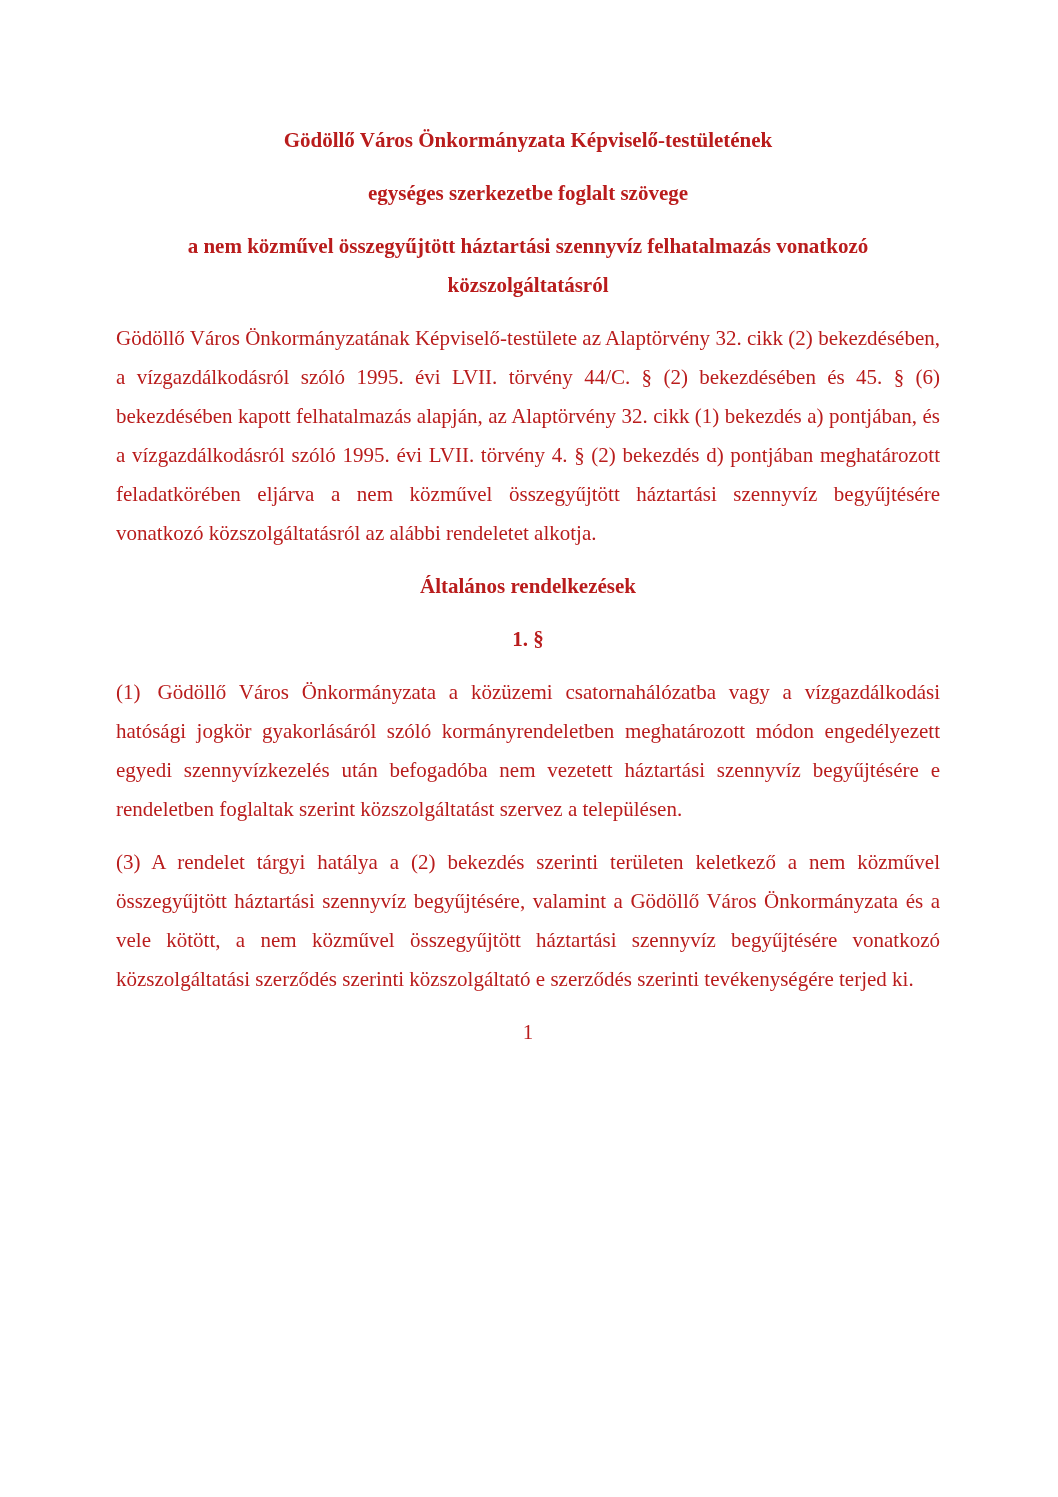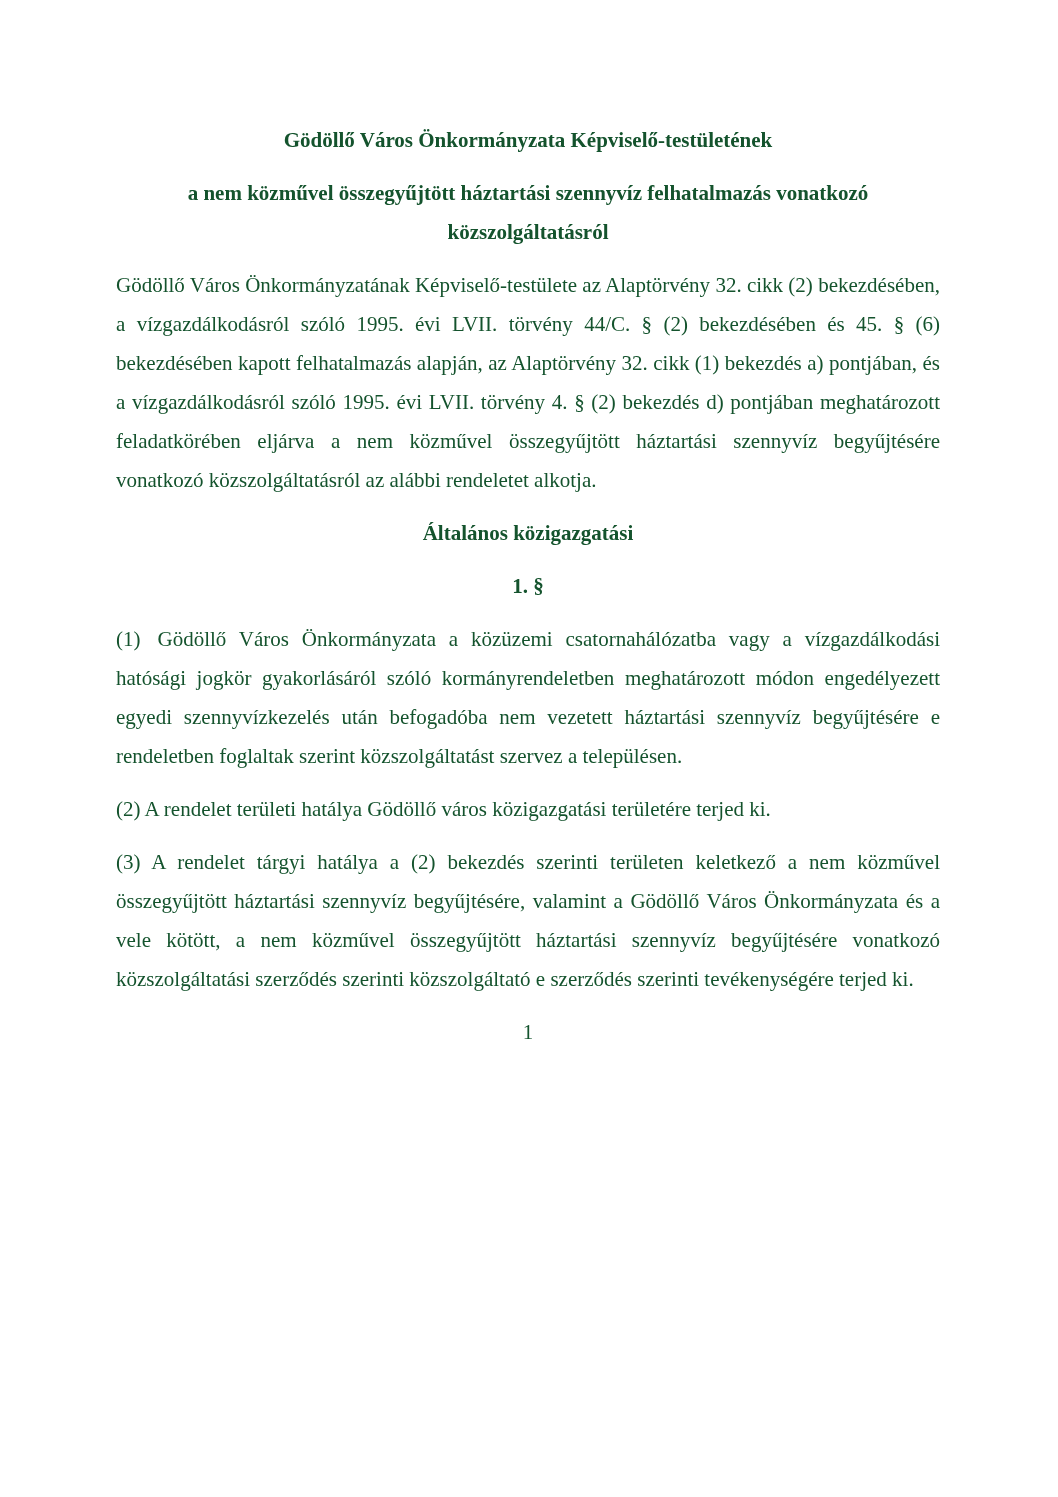--- a/index.html
+++ b/index.html
@@ -11,21 +11,21 @@
       width: 1058px;
       height: 1497px;
       overflow: hidden;
     }
     .page {
       box-sizing: border-box;
       width: 1058px;
       height: 1497px;
       padding: 121px 118px 0 116px;
       background: #ffffff;
-      color: #14532d;
+      color: #b91c1c;
       font-family: "Liberation Serif", "DejaVu Serif", serif;
       font-size: 21px;
     }
     .page p {
       margin: 0 0 14px 0;
       line-height: 39px;
     }
     .heading {
       font-weight: bold;
       text-align: center;
@@ -43,31 +43,31 @@
   </style>
 </head>
 <body>
 
 <div class="page">
 
   <p class="heading">Gödöllő Város Önkormányzata Képviselő-testületének</p>
 
 
 
+  <p class="heading">egységes szerkezetbe foglalt szövege</p>
 
   <p class="heading">a nem közművel összegyűjtött háztartási szennyvíz felhatalmazás vonatkozó közszolgáltatásról</p>
 
   <p class="body-text">Gödöllő Város Önkormányzatának Képviselő-testülete az Alaptörvény 32. cikk (2) bekezdésében, a vízgazdálkodásról szóló 1995. évi LVII. törvény 44/C. § (2) bekezdésében és 45. § (6) bekezdésében kapott felhatalmazás alapján, az Alaptörvény 32. cikk (1) bekezdés a) pontjában, és a vízgazdálkodásról szóló 1995. évi LVII. törvény 4. § (2) bekezdés d) pontjában meghatározott feladatkörében eljárva a nem közművel összegyűjtött háztartási szennyvíz begyűjtésére vonatkozó közszolgáltatásról az alábbi rendeletet alkotja.</p>
 
-  <p class="heading">Általános közigazgatási</p>
+  <p class="heading">Általános rendelkezések</p>
 
   <p class="heading">1. §</p>
 
   <p class="body-text"><span class="pnum tabbed">(1)</span><span>Gödöllő Város Önkormányzata a közüzemi csatornahálózatba vagy a vízgazdálkodási hatósági jogkör gyakorlásáról szóló kormányrendeletben meghatározott módon engedélyezett egyedi szennyvízkezelés után befogadóba nem vezetett háztartási szennyvíz begyűjtésére e rendeletben foglaltak szerint közszolgáltatást szervez a településen.</span></p>
 
-  <p class="body-text"><span class="pnum">(2)</span> <span>A rendelet területi hatálya Gödöllő város közigazgatási területére terjed ki.</span></p>
 
   <p class="body-text"><span class="pnum">(3)</span> <span>A rendelet tárgyi hatálya a (2) bekezdés szerinti területen keletkező a nem közművel összegyűjtött háztartási szennyvíz begyűjtésére, valamint a Gödöllő Város Önkormányzata és a vele kötött, a nem közművel összegyűjtött háztartási szennyvíz begyűjtésére vonatkozó közszolgáltatási szerződés szerinti közszolgáltató e szerződés szerinti tevékenységére terjed ki.</span></p>
 
 
   <p class="page-number">1</p>
 
 </div>
 
 </body></html>

